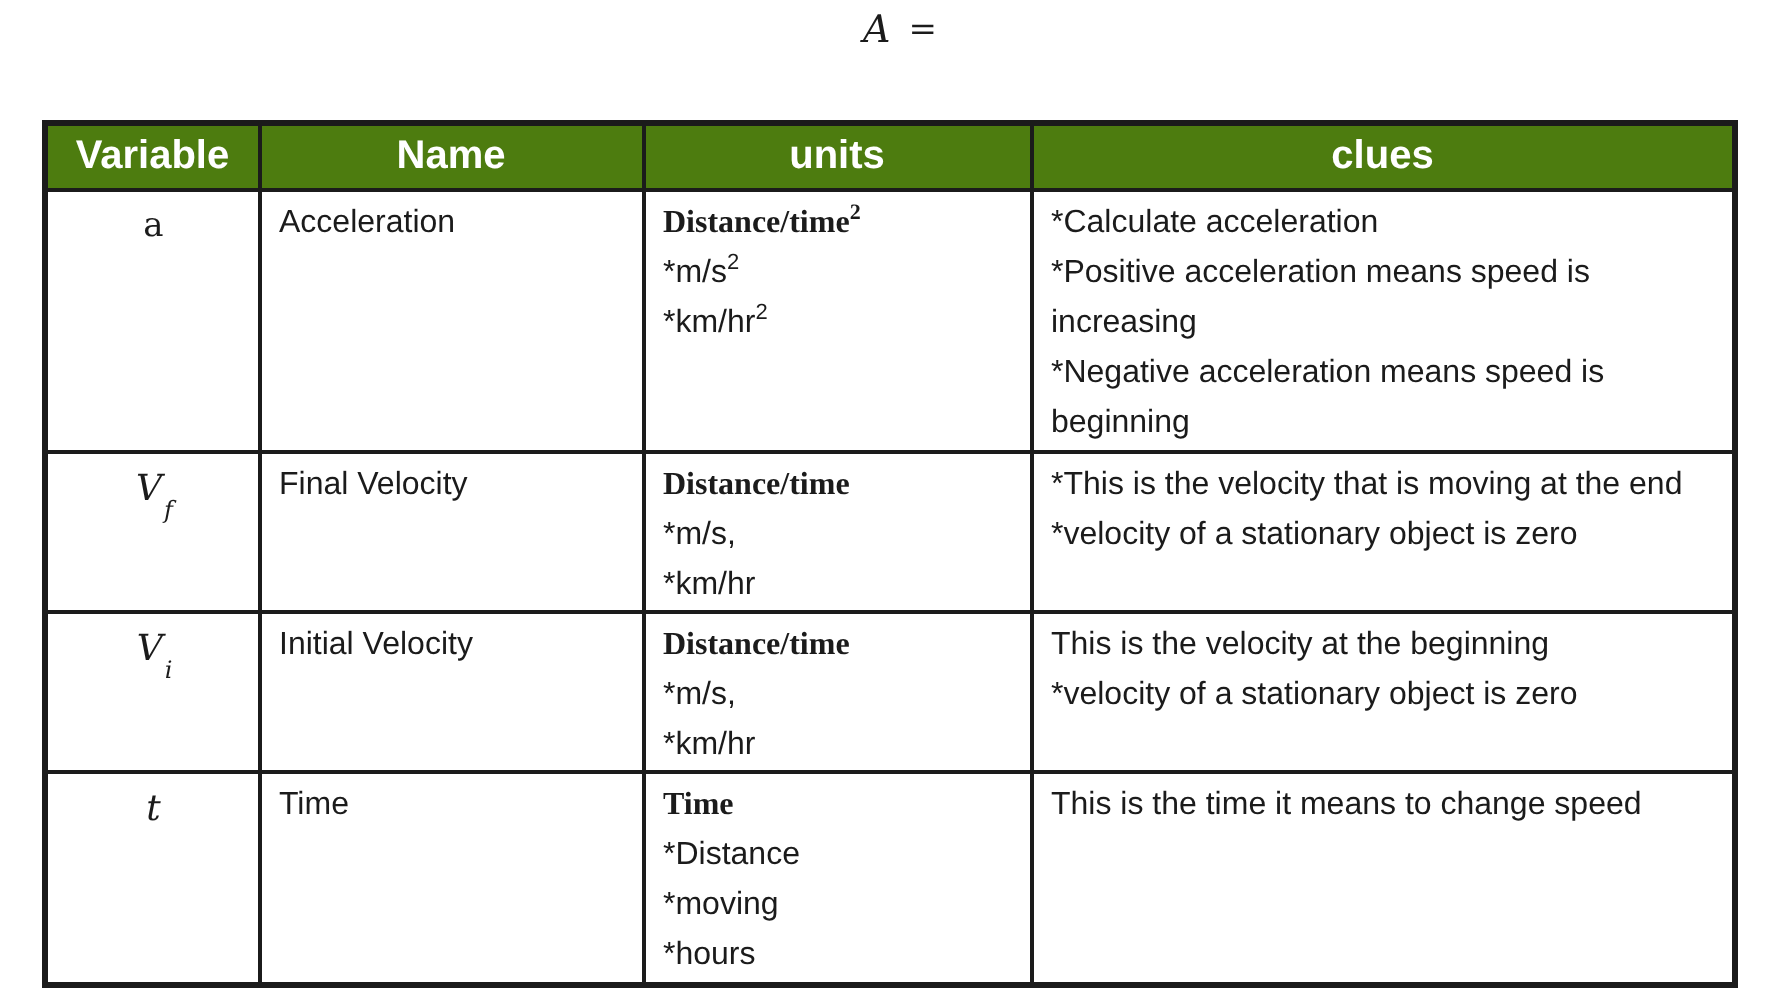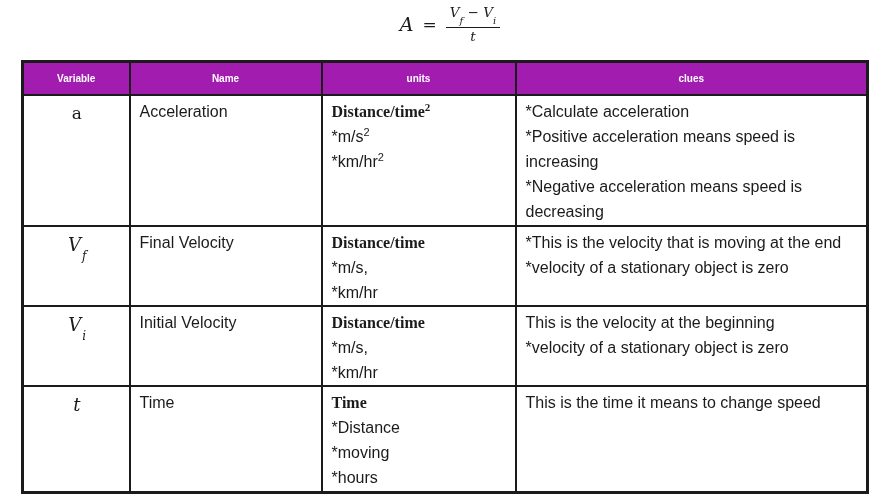--- a/index.html
+++ b/index.html
@@ -34,22 +34,22 @@
 
   
   table.vtable {
     position: absolute; left: 21px; top: 60px;
     width: 845px;
     border-collapse: collapse; table-layout: fixed;
     border: 3px solid #1b1b1b;
   }
   .vtable th, .vtable td { border: 2px solid #1b1b1b; }
   .vtable th {
-    background: #a21caf; color: #ffffff;
-    font-size: 10px; font-weight: bold;
+    background: #4d7c0f; color: #ffffff;
+    font-size: 20px; font-weight: bold;
     height: 29px; padding: 1px 4px;
     text-align: center; vertical-align: middle;
   }
   .vtable td {
     vertical-align: top;
     font-size: 16px; line-height: 25px;
     padding: 3px 8px 0 9px;
     background: #ffffff;
   }
   tr.r1 { height: 131px; }
@@ -70,24 +70,20 @@
   .u-bold { font-weight: bold; font-family: Liberation Serif, serif; }
   .vtable sup { font-size: 11px; line-height: 0; }
   .clue-line { }
 </style>
 </head>
 <body>
 
 <div class="formula">
   <span class="lhs">A</span>
   <span class="eq">=</span>
-  <span class="frac">
-    <span class="num"><span>V</span><sub>f</sub> <span>−</span> <span>V</span><sub>i</sub></span>
-    <span class="den">t</span>
-  </span>
 </div>
 
 <table class="vtable">
   <colgroup>
     <col style="width:107px">
       <col style="width:192px">
       <col style="width:194px">
       <col style="width:352px">
   </colgroup>
   <thead>
@@ -106,21 +102,21 @@
       </td>
       <td>Acceleration</td>
       <td>
         <div class="u-bold"><span>Distance/time</span><sup>2</sup></div>
         <div><span>*m/s</span><sup>2</sup></div>
         <div><span>*km/hr</span><sup>2</sup></div>
       </td>
       <td>
         <div class="clue-line">*Calculate acceleration</div>
         <div class="clue-line">*Positive acceleration means speed is increasing</div>
-        <div class="clue-line">*Negative acceleration means speed is decreasing</div>
+        <div class="clue-line">*Negative acceleration means speed is beginning</div>
       </td>
     </tr>
 
     <tr class="r2">
       <td class="var-cell">
         <span>V</span><sub>f</sub>
       </td>
       <td>Final Velocity</td>
       <td>
         <div class="u-bold"><span>Distance/time</span><sup></sup></div>

